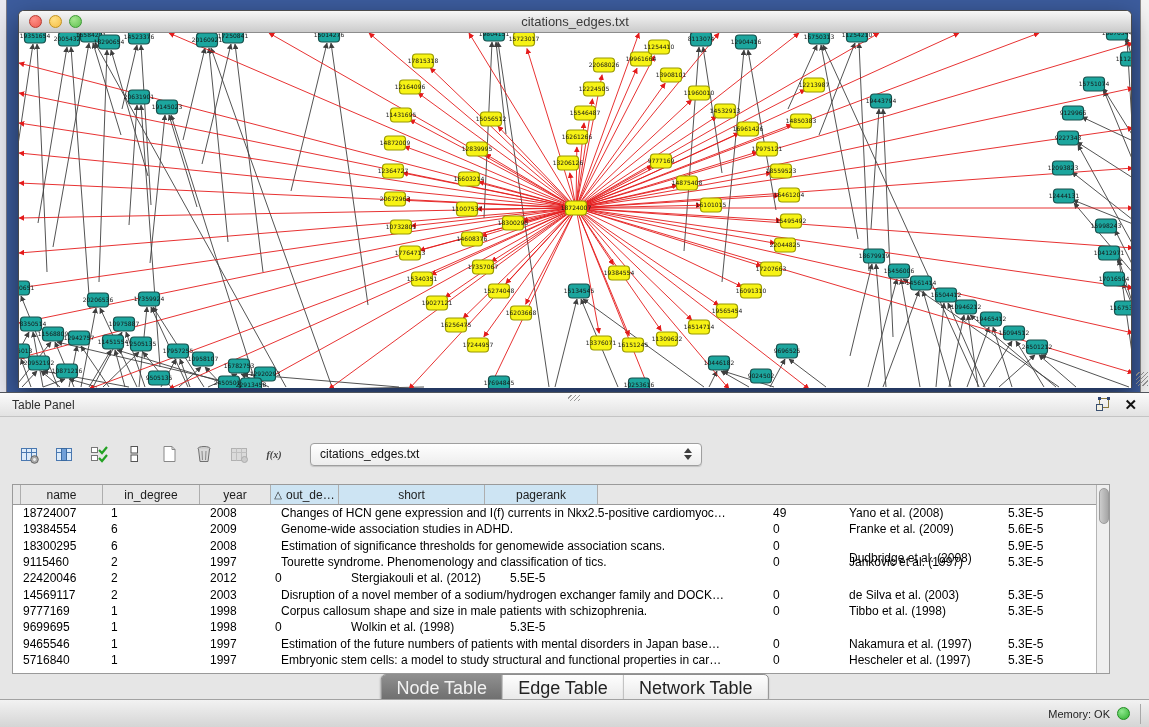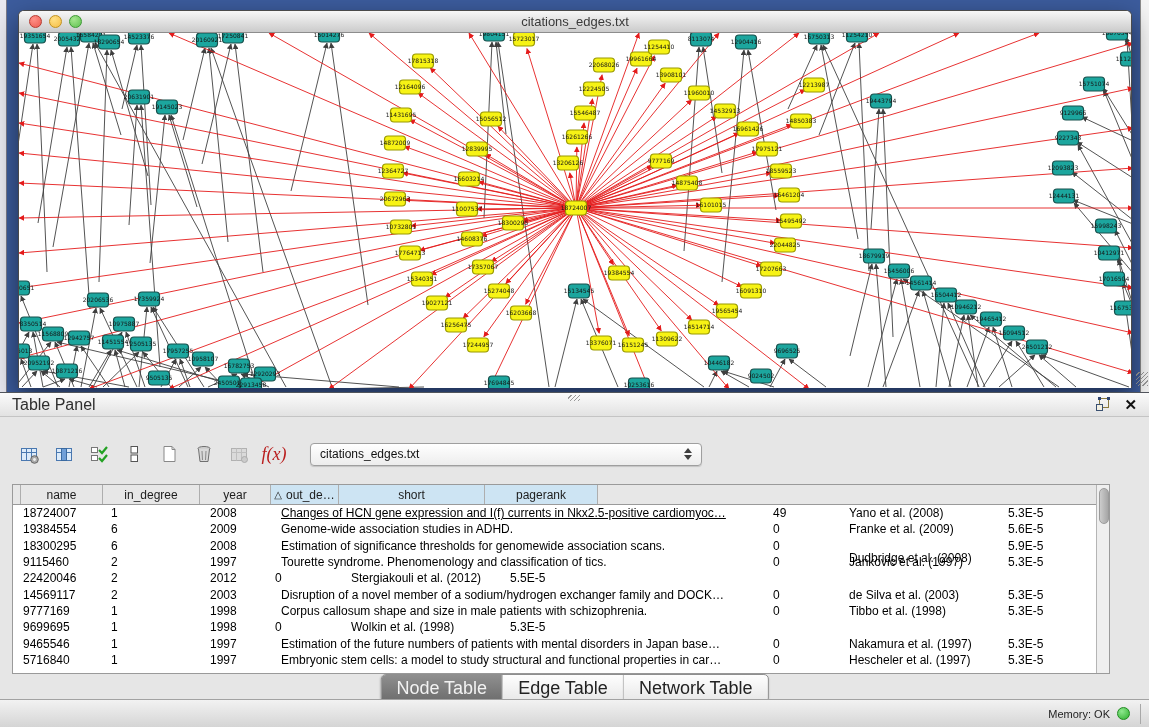--- a/index.html
+++ b/index.html
@@ -24,21 +24,21 @@
   .light.green{background:radial-gradient(circle at 35% 30%,#a5e68f,#5fc14f);border:1px solid #3d9a34}
   .title{font-size:13px;color:#3a3a3a}
   .graph-area{position:relative;height:355px;background:#fff;overflow:hidden}
 
   
   .table-panel{position:absolute;left:0;top:392px;width:1149px;height:335px;background:#e6e6e6;border-top:1px solid #51555c}
   .panel-grip{position:absolute;left:568px;top:2px;width:12px;height:6px;
               background:repeating-linear-gradient(135deg,transparent 0 2px,#9a9a9a 2px 3px)}
   .panel-header{height:24px;background:linear-gradient(#fbfbfb,#e2e2e2);border-bottom:1px solid #c4c4c4;
                 display:flex;align-items:center;padding:0 12px}
-  .panel-title{font-size:16px;color:#2e2e2e}
+  .panel-title{font-size:12px;color:#2e2e2e}
   .panel-header-right{margin-left:auto;display:flex;align-items:center;gap:14px}
   .close-x{font-size:15px;font-weight:bold;color:#111;line-height:1;cursor:default}
 
   .toolbar{position:absolute;left:16px;top:46px;display:flex;align-items:center;height:30px}
   .tool{width:26px;height:26px;display:flex;align-items:center;justify-content:center;margin-right:9px}
   .dropdown{width:392px;height:23px;border:1px solid #9f9f9f;border-radius:4px;
             background:linear-gradient(#ffffff,#ededed);display:flex;align-items:center;padding:0 9px;
             font-size:12px;color:#111;margin-left:14px;box-shadow:0 1px 1px rgba(0,0,0,.15)}
   .dd-arrows{margin-left:auto;display:flex;flex-direction:column;gap:2px}
   .dd-arrows i{display:block;width:0;height:0;border-left:4px solid transparent;border-right:4px solid transparent}
@@ -608,21 +608,21 @@
         <span class="tool" style="opacity: 0.75;">
           <svg width="20" height="20" viewBox="0 0 20 20">
             <rect x="2.5" y="4.5" width="15" height="12" fill="#d6d6d6" stroke="#a0a0a0"></rect>
        <line x1="2.5" y1="8.5" x2="17.5" y2="8.5" stroke="#b3b3b3"></line>
        <line x1="7.5" y1="4.5" x2="7.5" y2="16.5" stroke="#b3b3b3"></line>
        <line x1="12.5" y1="4.5" x2="12.5" y2="16.5" stroke="#b3b3b3"></line>
        <circle cx="15.5" cy="15.5" r="3" fill="#c2c2c2" stroke="#999"></circle>
           </svg>
         </span>
         <span class="tool">
-          <span style="font-family:'Liberation Serif',serif;font-style:italic;font-weight:normal;font-size:18px;color:#b91c1c">f(x)</span>
+          <span style="font-family:'Liberation Serif',serif;font-style:italic;font-weight:bold;font-size:10px;color:#404040">f(x)</span>
         </span>
       </span>
     <div class="dropdown">
       <span>citations_edges.txt</span>
       <span class="dd-arrows">
           <i class="dd-up"></i>
           <i class="dd-down"></i>
         </span>
     </div>
   </div>
@@ -651,21 +651,21 @@
           </div>
           <div class="th blue" style="width: 113px;">
             <span>pagerank</span>
           </div>
         </div>
         <div class="trow">
           <div class="td" style="width: 8px; padding-left: 0px;"></div>
           <div class="td" style="width: 82px; padding-left: 2px;">18724007</div>
           <div class="td" style="width: 97px; padding-left: 8px;">1</div>
           <div class="td" style="width: 71px; padding-left: 10px;">2008</div>
-          <div class="td" style="width: 498px; padding-left: 10px; text-decoration: underline;">Changes of HCN gene expression and I(f) currents in Nkx2.5-positive cardiomyoc…</div>
+          <div class="td" style="width: 498px; padding-left: 10px;">Changes of HCN gene expression and I(f) currents in Nkx2.5-positive cardiomyoc…</div>
           <div class="td" style="width: 68px; padding-left: 4px;">49</div>
           <div class="td" style="width: 146px; padding-left: 12px;">Yano et al. (2008)</div>
           <div class="td" style="width: 113px; padding-left: 25px;">5.3E-5</div>
         </div>
         <div class="trow">
           <div class="td" style="width: 8px; padding-left: 0px;"></div>
           <div class="td" style="width: 82px; padding-left: 2px;">19384554</div>
           <div class="td" style="width: 97px; padding-left: 8px;">6</div>
           <div class="td" style="width: 71px; padding-left: 10px;">2009</div>
           <div class="td" style="width: 498px; padding-left: 10px;">Genome-wide association studies in ADHD.</div>

